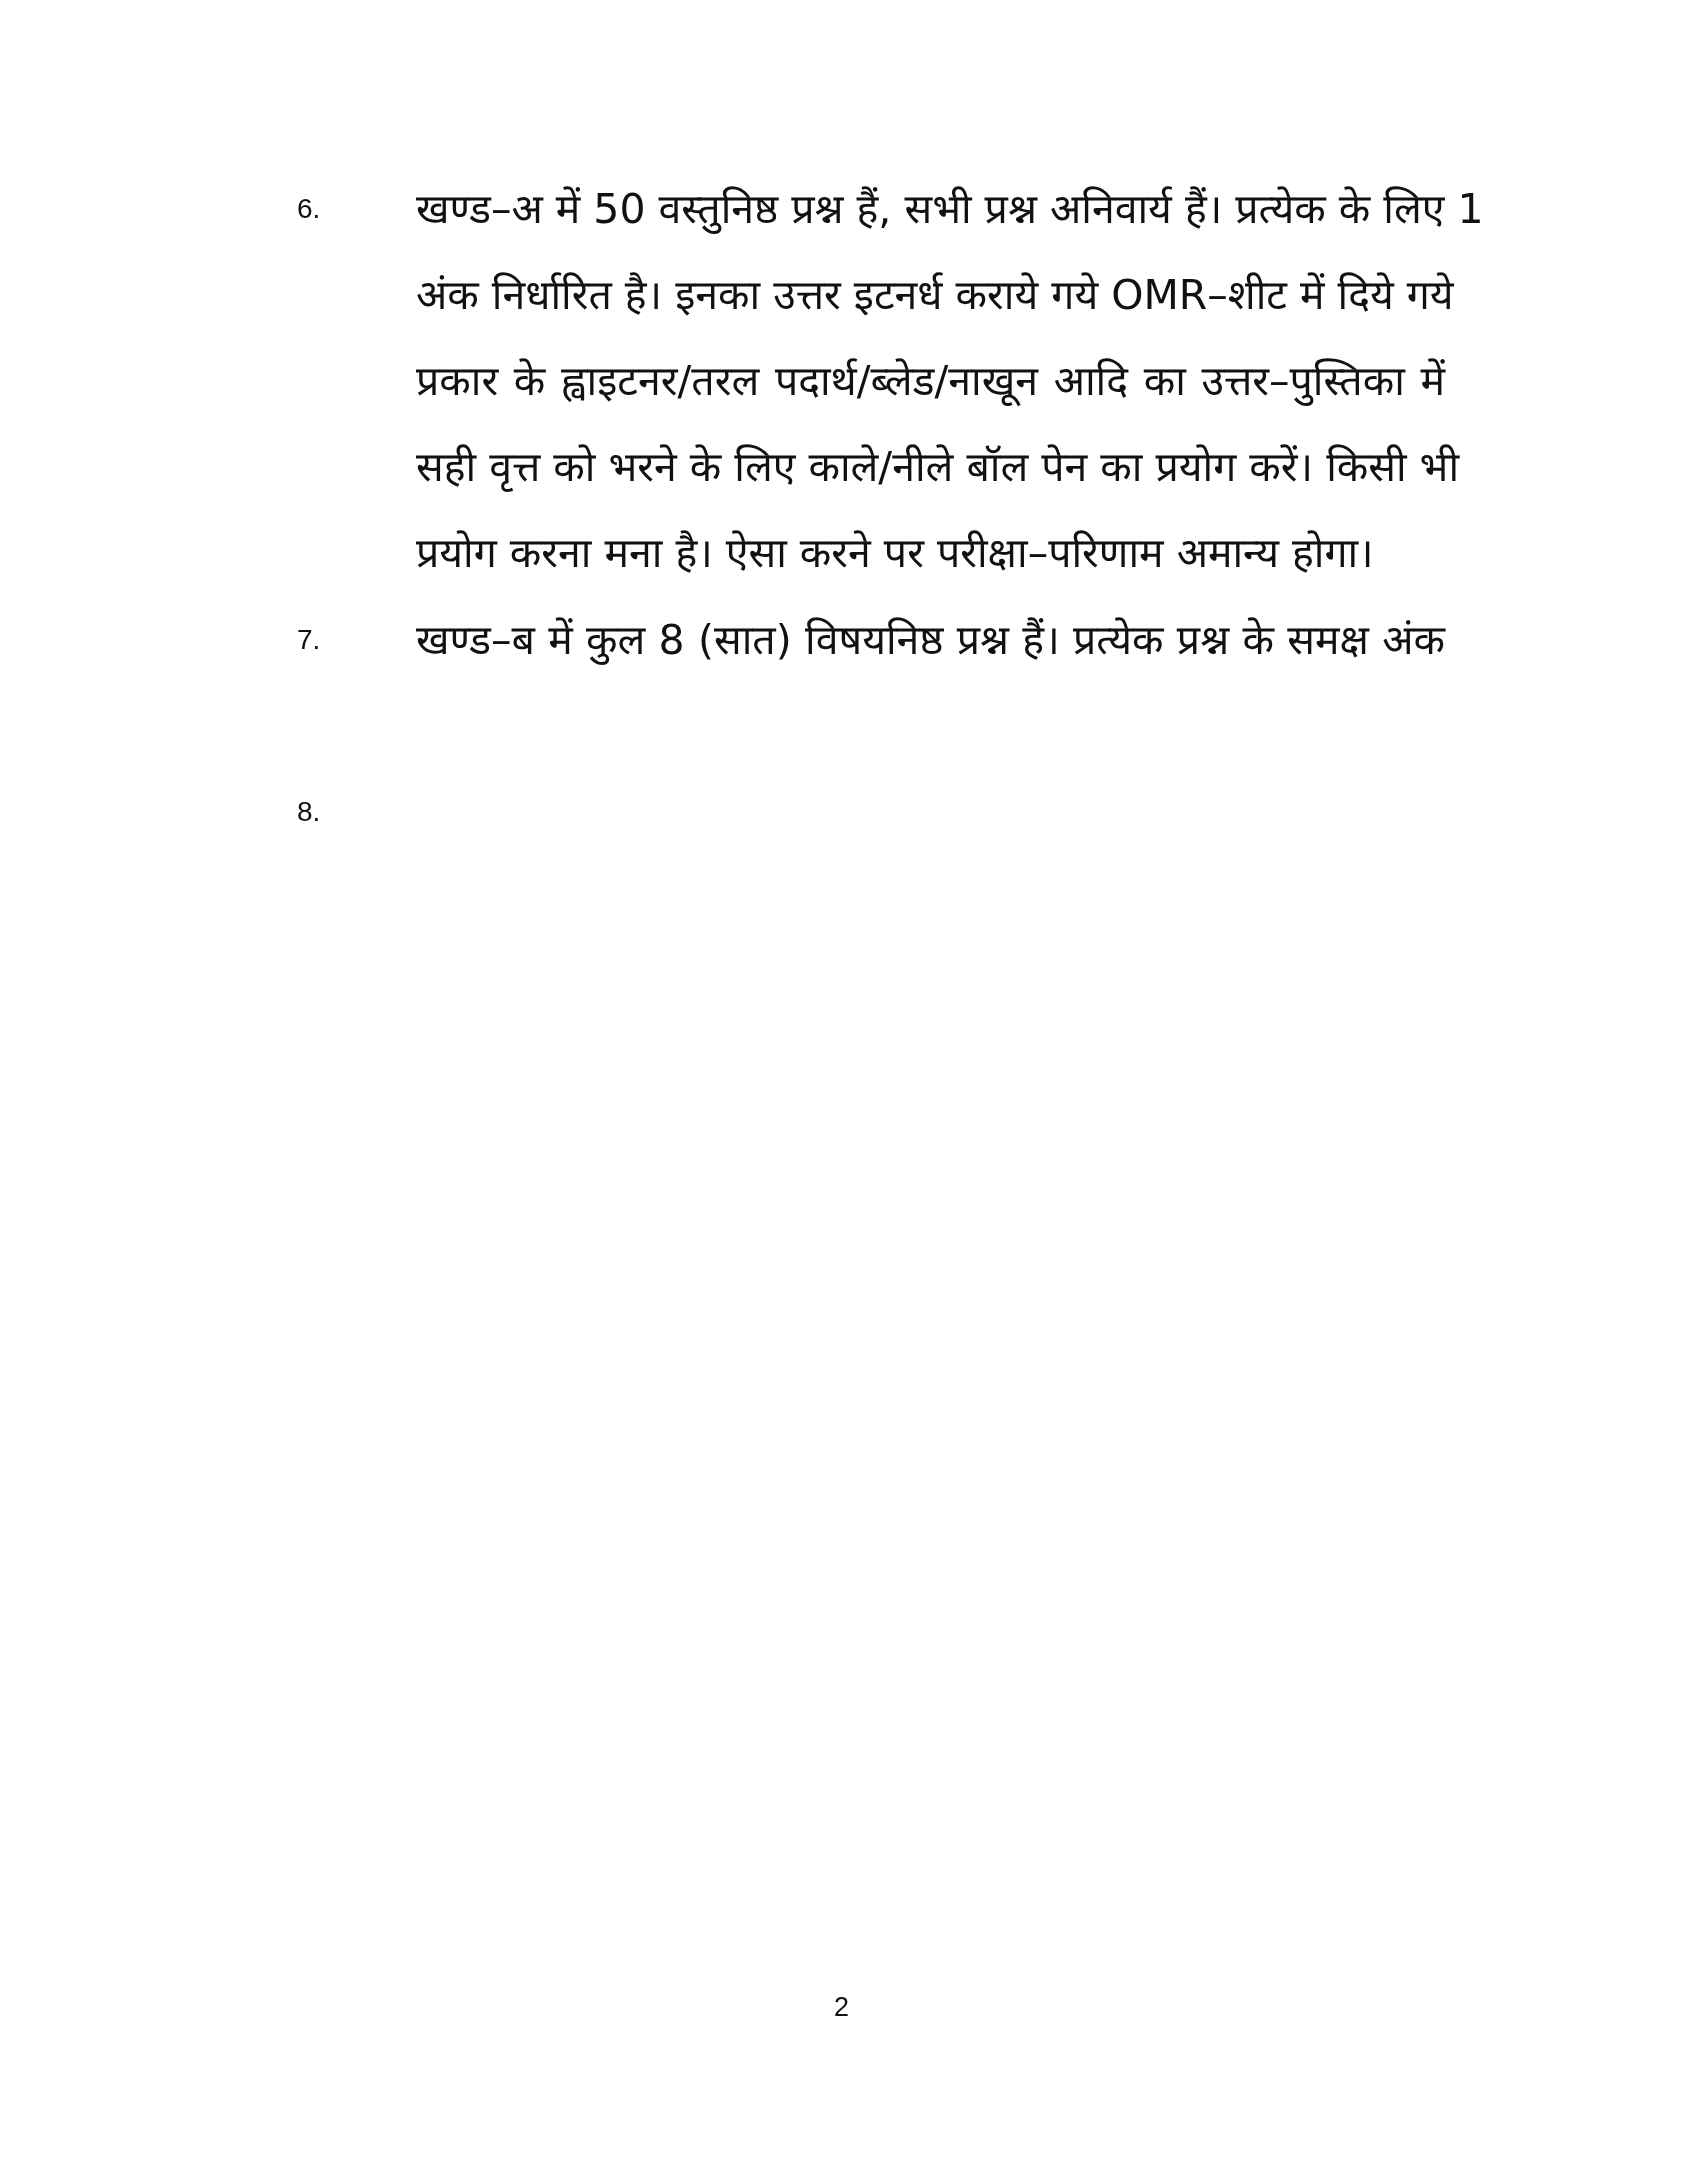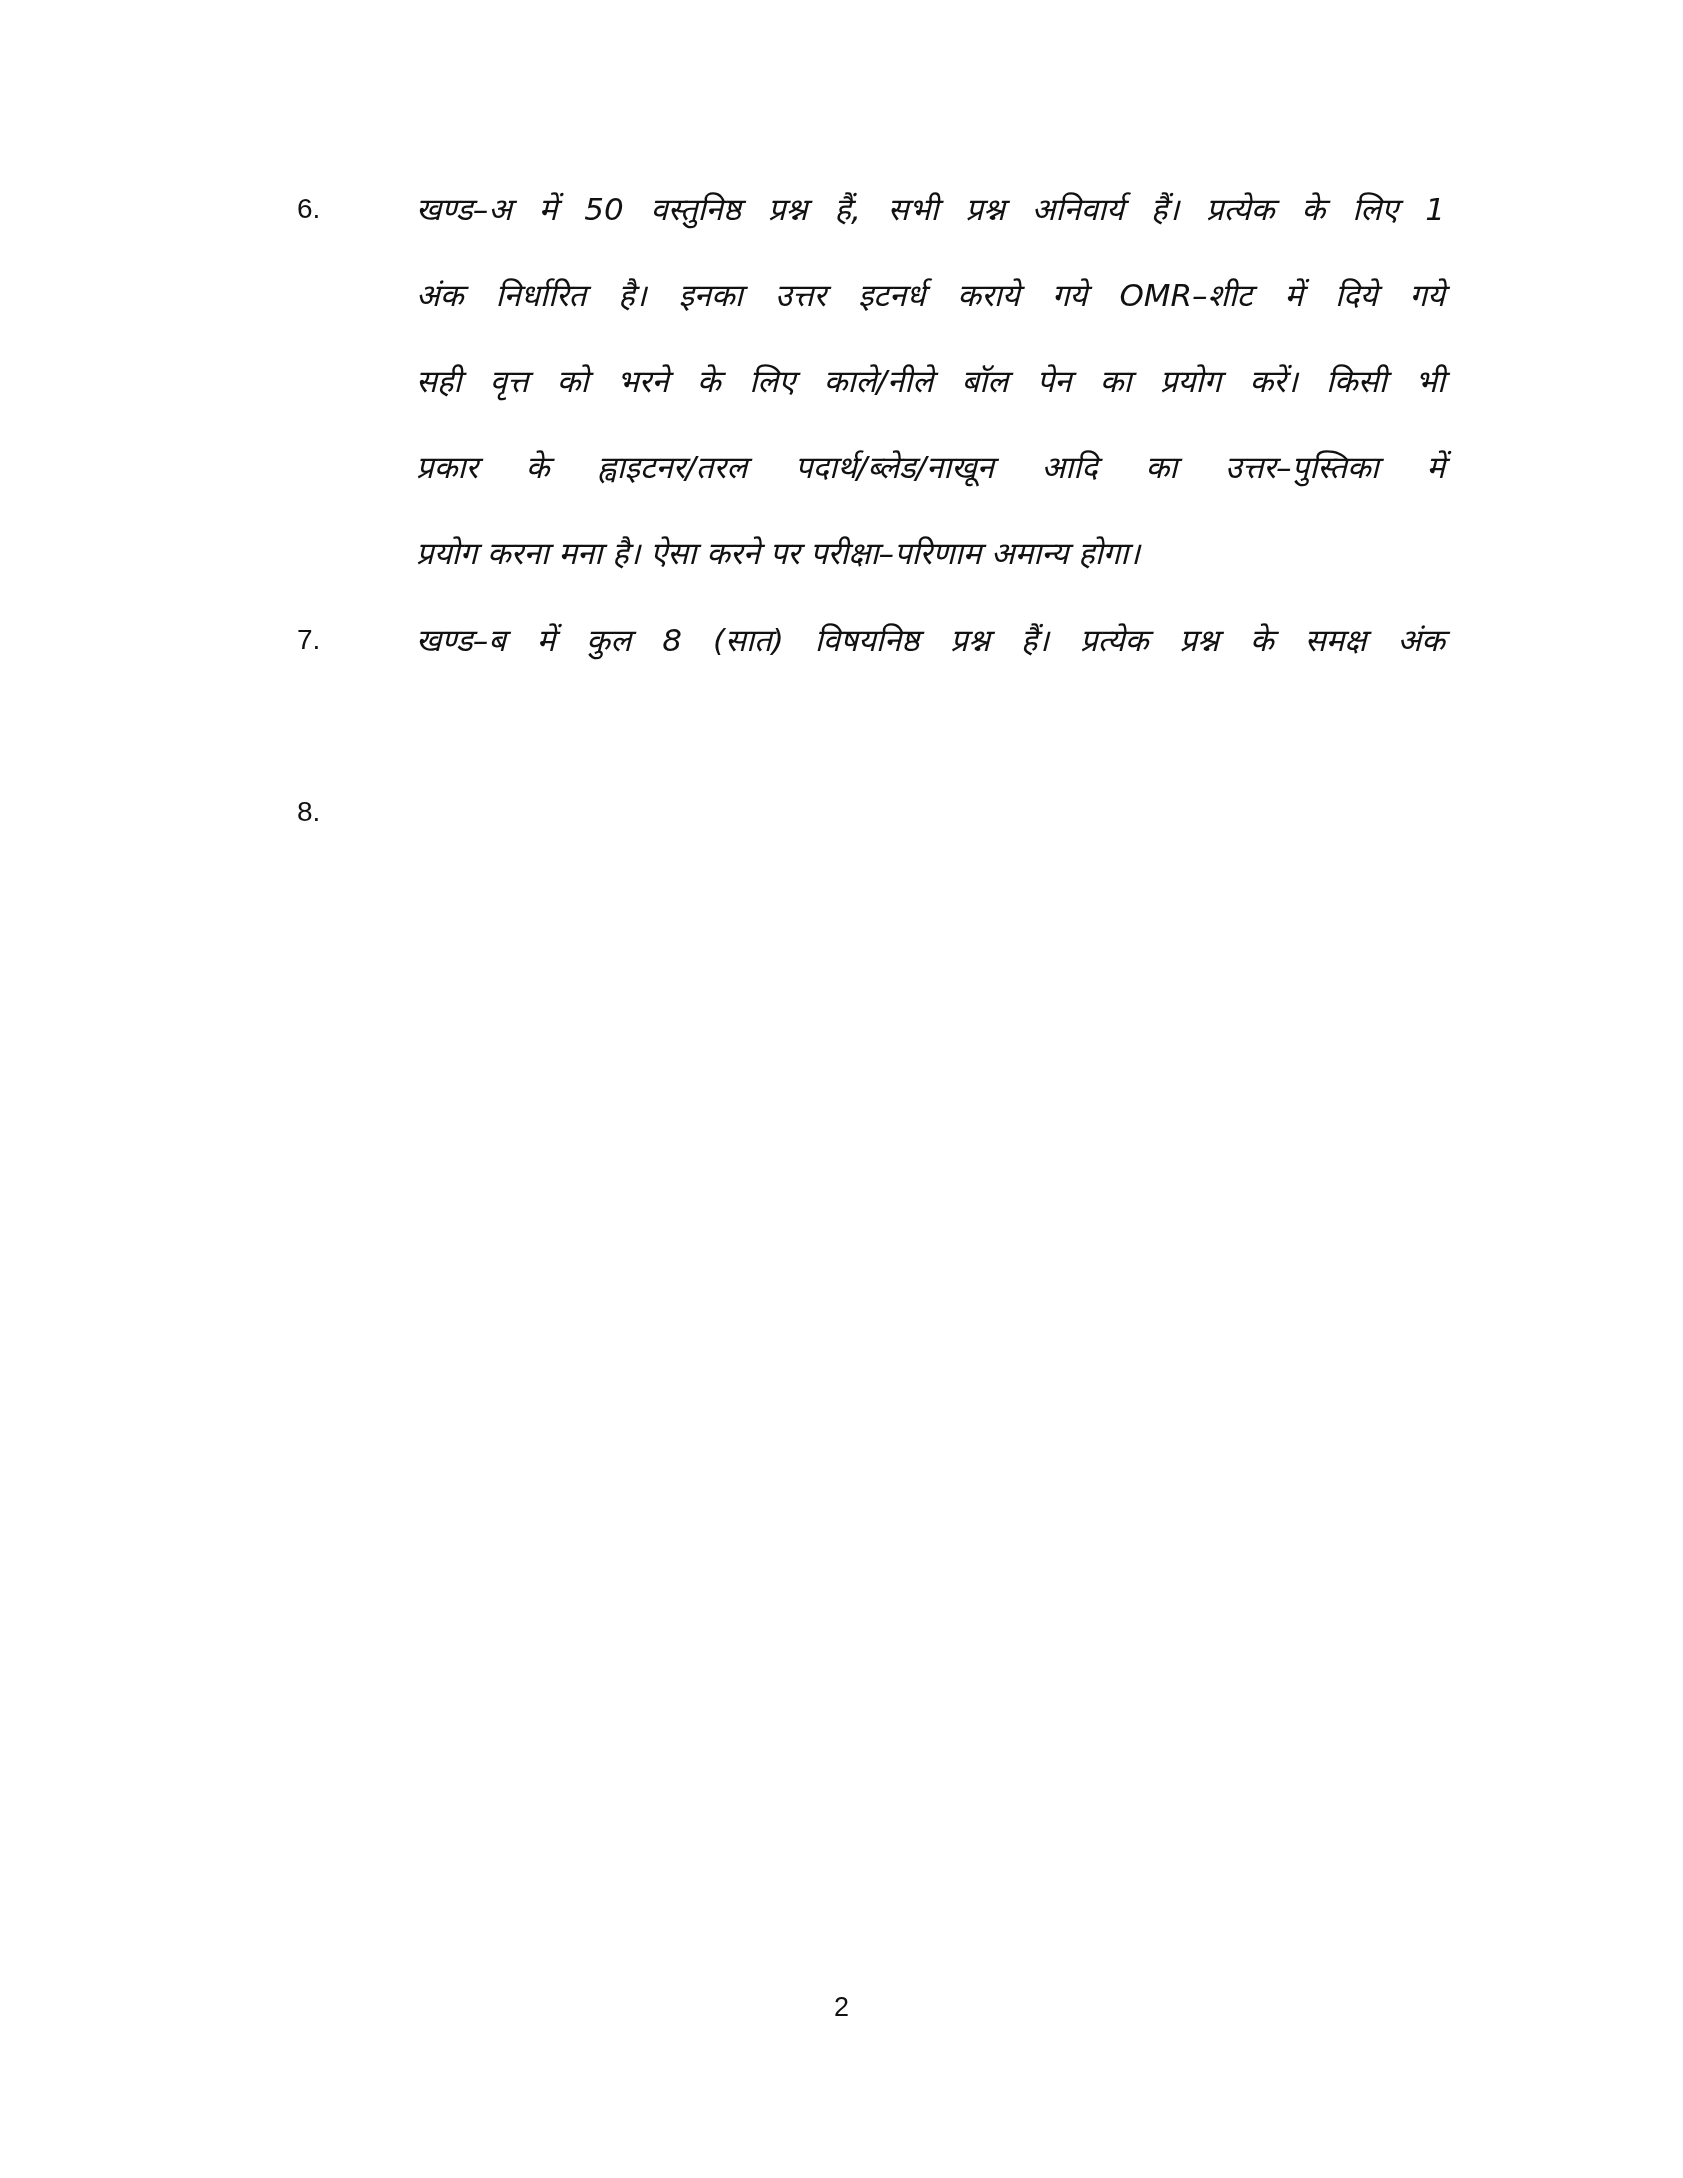--- a/index.html
+++ b/index.html
@@ -2,36 +2,36 @@
 <html><head>
 <meta charset="utf-8">
 <style>
   html, body { margin: 0; padding: 0; background: #ffffff; }
   body { width: 1683px; height: 2178px; position: relative; overflow: hidden;
          font-family: "DejaVu Sans", "Liberation Sans", sans-serif; color: #111; }
   .item { position: absolute; left: 297px; width: 1148px; }
   .num { position: absolute; left: 0; top: 0; font-family: "Liberation Sans", sans-serif;
          font-size: 28px; line-height: 86px; }
   .lines { margin-left: 119px; }
-  .line { display: block; font-size: 31px; line-height: 86px; height: 86px;
-          text-align: justify; text-align-last: justify; white-space: nowrap; font-style: italic; }
+  .line { display: block; font-size: 41px; line-height: 86px; height: 86px;
+          text-align: justify; text-align-last: justify; white-space: nowrap; }
   .line.last { text-align-last: left; }
   .page-num { position: absolute; top: 1992px; left: 0; width: 1683px; text-align: center;
               font-family: "Liberation Sans", sans-serif; font-size: 27px; }
 </style>
 </head>
 <body>
 
 <div class="item" style="top:166px;">
   <span class="num">6.</span>
   <div class="lines">
     <span class="line">खण्ड–अ में 50 वस्तुनिष्ठ प्रश्न हैं, सभी प्रश्न अनिवार्य हैं। प्रत्येक के लिए 1</span>
     <span class="line">अंक निर्धारित है। इनका उत्तर इटनर्ध कराये गये OMR–शीट में दिये गये</span>
+    <span class="line">प्रकार के ह्वाइटनर/तरल पदार्थ/ब्लेड/नाखून आदि का उत्तर–पुस्तिका में</span>
     <span class="line">सही वृत्त को भरने के लिए काले/नीले बॉल पेन का प्रयोग करें। किसी भी</span>
-    <span class="line">प्रकार के ह्वाइटनर/तरल पदार्थ/ब्लेड/नाखून आदि का उत्तर–पुस्तिका में</span>
     <span class="line last">प्रयोग करना मना है। ऐसा करने पर परीक्षा–परिणाम अमान्य होगा।</span>
   </div>
 </div>
 
 <div class="item" style="top:597px;">
   <span class="num">7.</span>
   <div class="lines">
     <span class="line">खण्ड–ब में कुल 8 (सात) विषयनिष्ठ प्रश्न हैं। प्रत्येक प्रश्न के समक्ष अंक</span>
   </div>
 </div>

